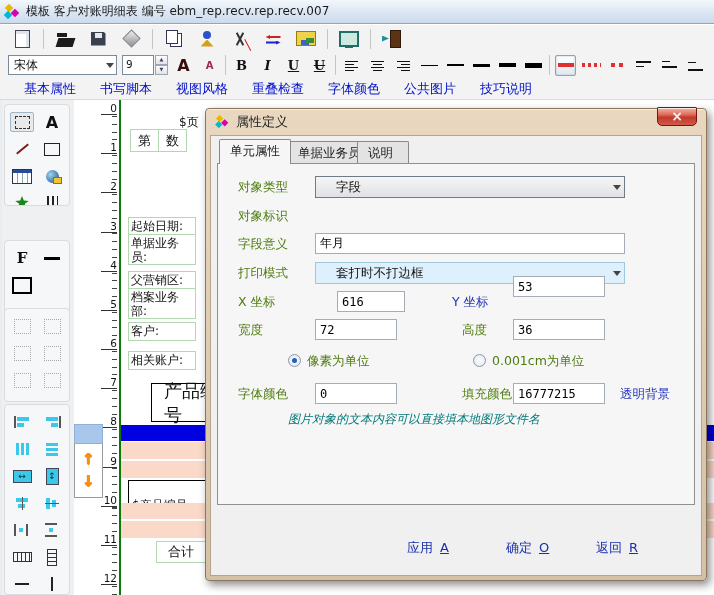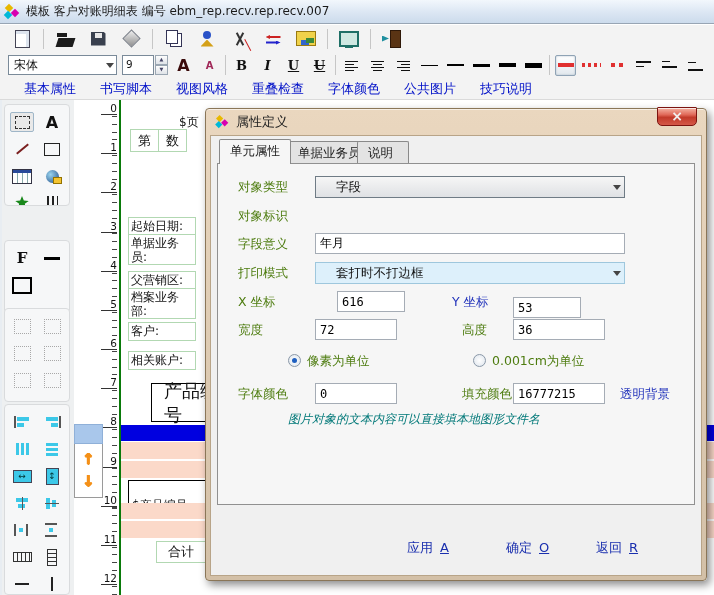--- a/index.html
+++ b/index.html
@@ -448,21 +448,21 @@
 
         <span class="lbl" style="left:20px;top:101px" data-name="print-mode-label">打印模式</span>
         <div class="combo blue" style="left:97px;top:98px;width:310px" data-name="print-mode-select">
           <span data-name="print-mode-value">套打时不打边框</span>
           <span class="drop-arrow" data-name="chevron-down-icon"></span>
         </div>
 
         <span class="lbl" style="left:20px;top:130px" data-name="x-coord-label">X 坐标</span>
         <input class="inp" style="left: 97px; top: 127px; width: 68px; margin-left: 22px;" data-name="x-coord-input" value="616">
         <span class="lbl blue" style="left:234px;top:130px" data-name="y-coord-label">Y 坐标</span>
-        <input class="inp" style="left: 295px; top: 133px; width: 68px;" data-name="y-coord-input" value="53">
+        <input class="inp" style="left: 295px; top: 112px; width: 92px;" data-name="y-coord-input" value="53">
 
         <span class="lbl" style="left:20px;top:158px" data-name="width-label">宽度</span>
         <input class="inp" style="left: 97px; top: 155px; width: 82px;" data-name="width-input" value="72">
         <span class="lbl" style="left:244px;top:158px" data-name="height-label">高度</span>
         <input class="inp" style="left: 295px; top: 155px; width: 92px;" data-name="height-input" value="36">
 
         <span class="radio sel" style="left:70px;top:190px" data-name="unit-pixel-radio"></span>
         <span class="lbl" style="left:89px;top:189px" data-name="unit-pixel-label">像素为单位</span>
         <span class="radio" style="left:255px;top:190px" data-name="unit-cm-radio"></span>
         <span class="lbl" style="left:274px;top:189px" data-name="unit-cm-label">0.001cm为单位</span>

